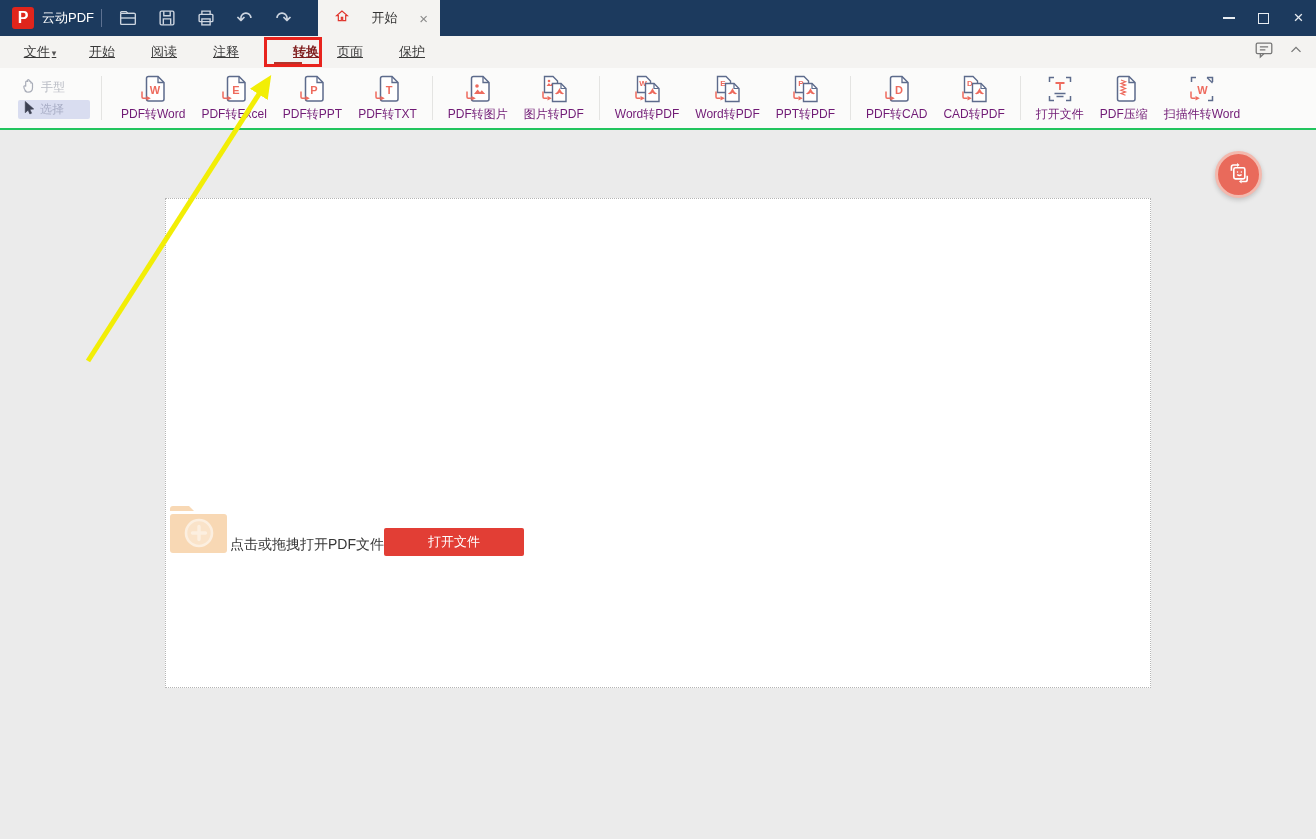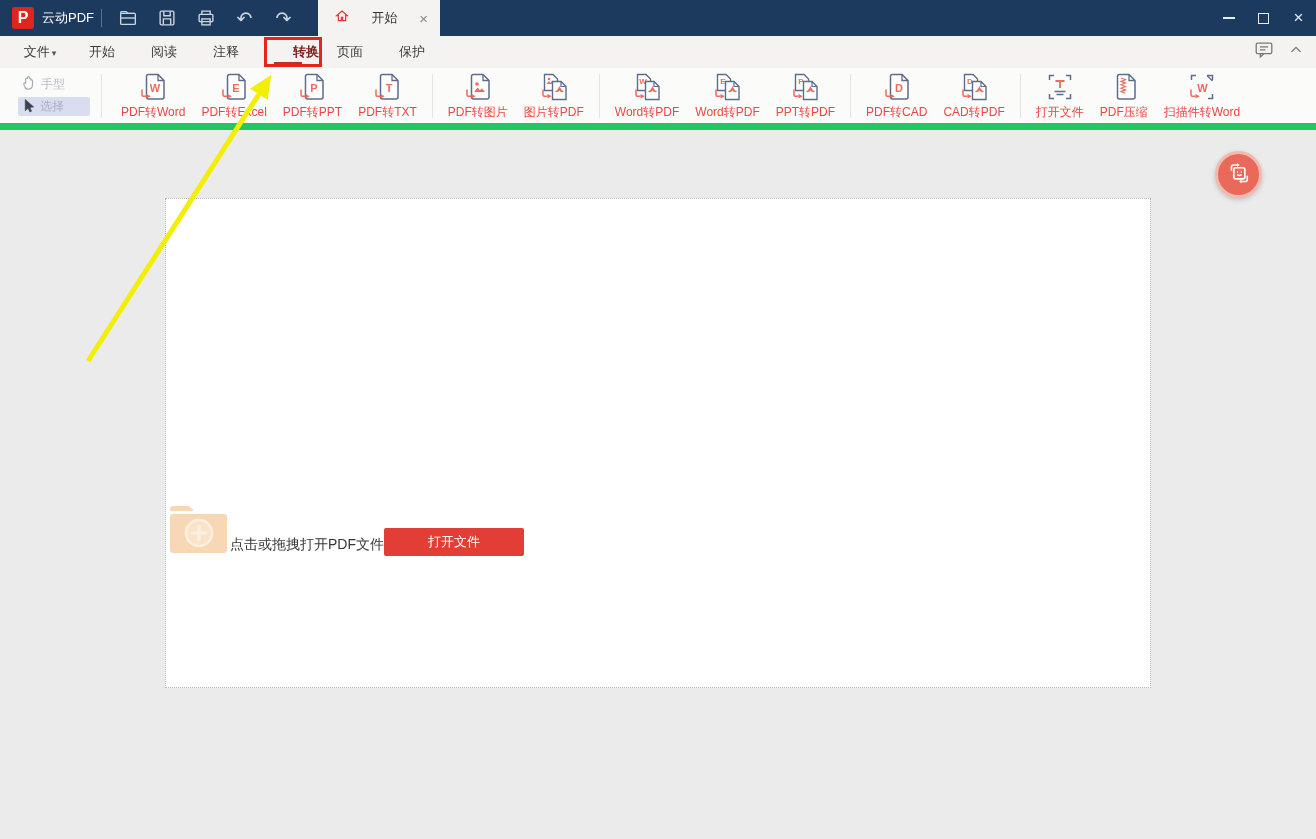--- a/index.html
+++ b/index.html
@@ -19,39 +19,39 @@
   .doc-tab .tab-label { flex:1; text-align:center; font-size:13px; color:#333; }
   .doc-tab .tab-close { margin-right:12px; color:#8a8a8a; font-size:15px; }
   .win-controls { position:absolute; right:0; top:0; height:36px; display:flex; }
   .win-btn { width:35px; height:36px; display:flex; align-items:center; justify-content:center; color:#e8edf2; }
   .win-btn .min-glyph { width:12px; height:0; border-top:2px solid #e8edf2; display:block; }
   .win-btn .max-glyph { width:11px; height:11px; border:1.6px solid #e8edf2; display:block; }
   .win-btn.close-btn { font-size:17px; }
 
   
   .menubar { position:absolute; left:0; top:36px; width:1316px; height:32px; background:#f4f3f1; display:flex; }
-  .menu-item { width:62px; height:32px; line-height:31px; text-align:center; font-size:13px; color:#3a3a3a; position:relative; }
+  .menu-item { width:62px; height:32px; line-height:31px; text-align:center; font-size:13px; color:#3a3a3a; position:relative;text-decoration:underline; }
   .menu-item:first-child { margin-left:9px; }
   .menu-item .caret { font-size:9px; color:#555; margin-left:2px; }
   .menu-item.active { color:#7f1d1d; font-weight:bold;text-align:right; }
   .menu-item.active::after { content:""; position:absolute; left:17px; right:17px; bottom:4px; border-bottom:2px solid #b5352c; }
   .menubar-right { position:absolute; right:8px; top:36px; height:32px; display:flex; align-items:center; gap:8px; }
   .mbr-btn { width:24px; height:24px; display:flex; align-items:center; justify-content:center; }
 
   
-  .toolbar { position:absolute; left:0; top:68px; width:1316px; height:62px; background:#fbfbfa; border-bottom:7px solid #22c55e; display:flex; align-items:center; padding-left:18px; }
+  .toolbar { position:absolute; left:0; top:68px; width:1316px; height:62px; background:#fbfbfa; border-bottom:2px solid #22c55e; display:flex; align-items:center; padding-left:18px; }
   .tools-col { width:72px; display:flex; flex-direction:column; gap:3px; }
   .tool-row { display:flex; align-items:center; gap:4px; height:19px; padding:0 3px; font-size:12px; color:#b9bcc4; border-radius:2px; }
   .tool-row.selected { background:#d9ddf0; color:#a9aec6;text-align:center; }
   .v-sep { width:1px; height:44px; background:#e4e4e2; margin:0 11px; align-self:center; }
   .tb-groups { display:flex; align-items:center; }
   .tb-group { display:flex; }
   .tb-btn { display:flex; flex-direction:column; align-items:center; padding:0 8px; gap:1px; }
   .tb-btn .tbicon { width:32px; height:32px; }
-  .tb-btn .tblabel { font-size:12px; color:#ef4444; white-space:nowrap; }
+  .tb-btn .tblabel { font-size:12px; color:#701a75; white-space:nowrap; }
   .g-sep { width:1px; height:44px; background:#e4e4e2; margin:0 7px; align-self:center; }
 
   
   .content { position:absolute; left:0; top:130px; width:1316px; height:709px; background:#ebebeb; }
   .dropzone { position:absolute; left:165px; top:198px; width:986px; height:490px; background:#ffffff; border:1px dotted #b5b5b5; display:flex; flex-direction:row; align-items:center; padding-top:176px; }
   .drop-hint { margin-top:27px; font-size:14px; color:#363636; }
   .open-btn { margin-top:22px; width:140px; height:28px; background:#e23e35; color:#fff; font-size:13px; border:none; border-radius:2px; display:flex; align-items:center; justify-content:center; }
   .fab { position:absolute; left:1215px; top:151px; width:47px; height:47px; border-radius:50%; background:#e96a5b; border:3px solid #f3b9ae; box-shadow:0 2px 5px rgba(0,0,0,.18); display:flex; align-items:center; justify-content:center; }
 
   

